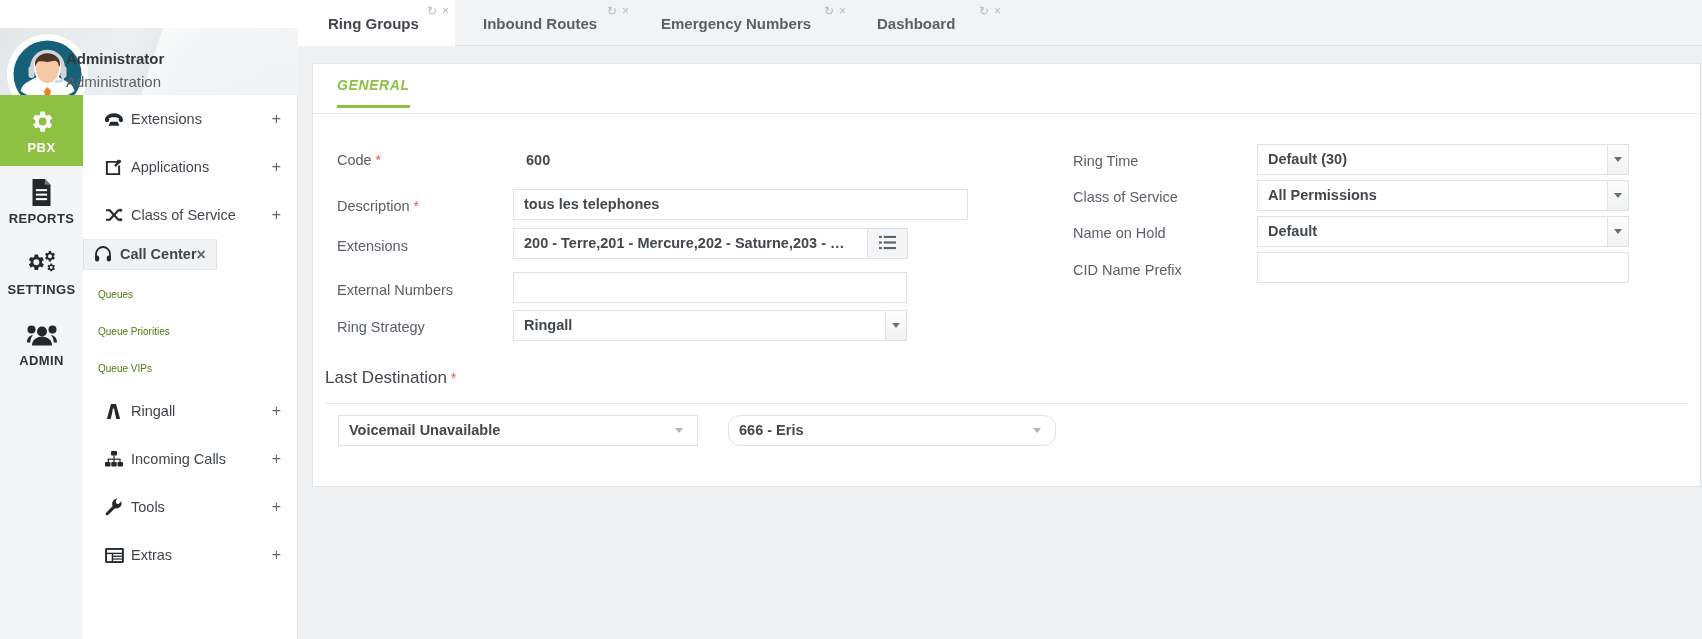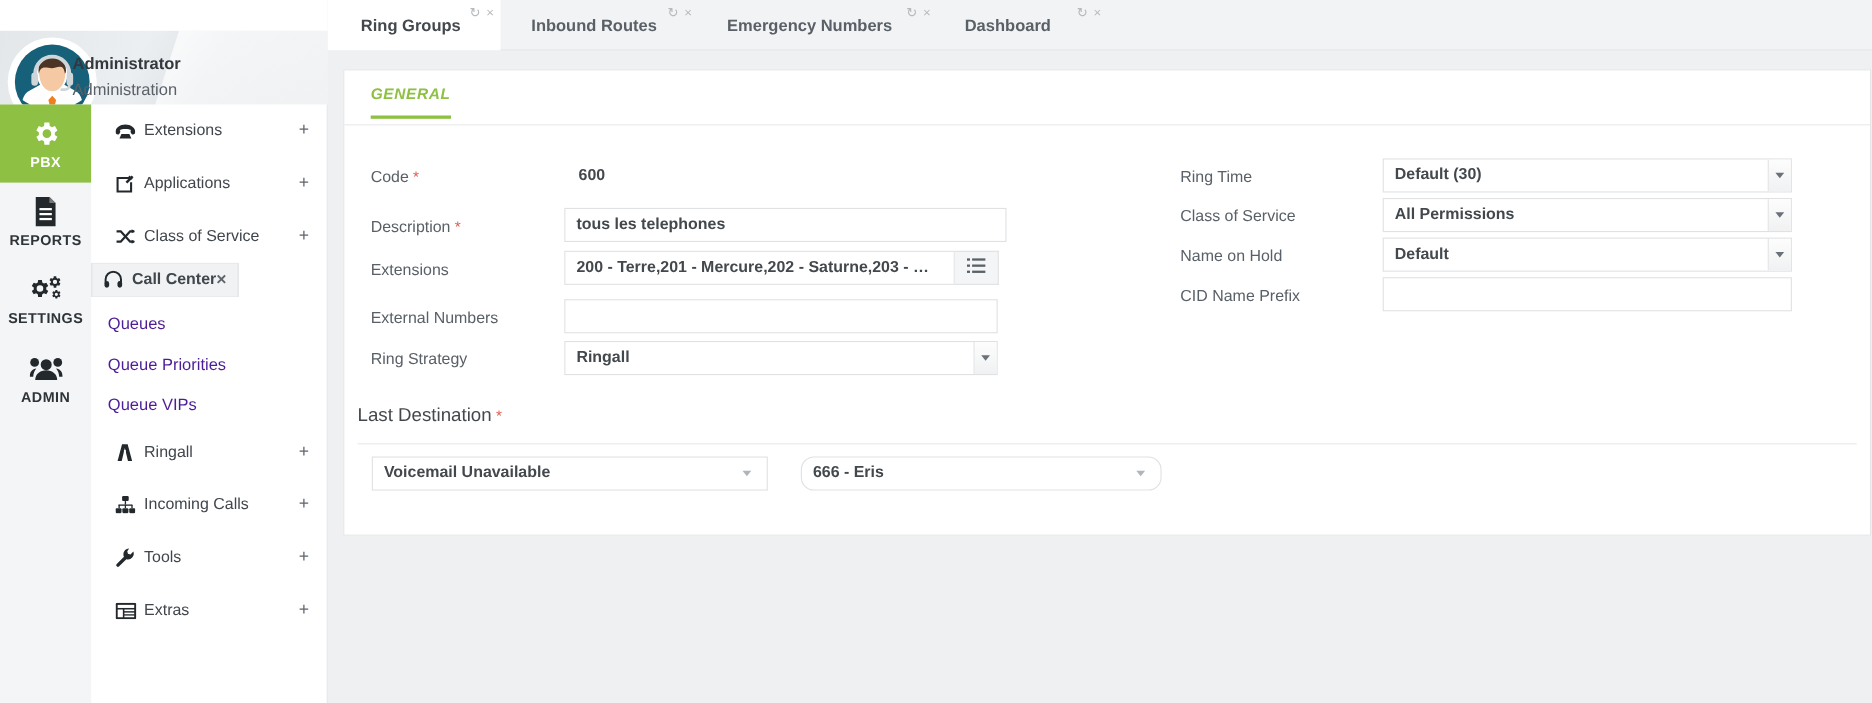--- a/index.html
+++ b/index.html
@@ -64,21 +64,21 @@
   .menu-row{
     position:relative;height:48px;display:flex;align-items:center;
     padding:0 16px 0 22px;box-sizing:border-box;cursor:pointer;
   }
   .menu-row.sel{background:#f1f2f3;border-top:1px solid #e8eaec;border-bottom:1px solid #e8eaec;}
   .menu-row .m-ico{width:26px;flex:0 0 26px;display:flex;align-items:center;color:#23282d;}
   .menu-row .m-lbl{flex:1;font-size:14.5px;color:#40464c;}
   .menu-row .m-act{font-size:16px;color:#5f666c;line-height:1;}
   .sub-row{
     height:37px;display:flex;align-items:center;padding-left:15px;box-sizing:border-box;
-    font-size:15px;color:#4c1d95;cursor:pointer;
+    font-size:10px;color:#4d7c0f;cursor:pointer;
   }
 
   
   .tabbar{
     position:absolute;left:298px;top:0;width:1404px;height:46px;
     background:#f2f3f4;border-bottom:1px solid #dfe1e3;box-sizing:border-box;
   }
   .tab{
     position:absolute;top:0;height:46px;box-sizing:border-box;
     display:flex;align-items:center;cursor:pointer;
@@ -402,21 +402,21 @@
       <div class="frm">
 
         <div class="lbl" style="left:24px;top:38px;">
           <span>Code</span><span class="req">&nbsp;*</span>
         </div>
         <div class="statictext" style="left:213px;top:38px;">600</div>
 
         <div class="lbl" style="left:24px;top:84px;">
           <span>Description</span><span class="req">&nbsp;*</span>
         </div>
-        <div class="inp" style="left:200px;top:75px;width:402px;" placeholder="">tous les telephones</div>
+        <div class="inp" style="left:200px;top:75px;width:455px;" placeholder="">tous les telephones</div>
 
         <div class="lbl" style="left:24px;top:124px;">Extensions</div>
         <div class="inp" style="left:200px;top:114px;width:355px;">200 - Terre,201 - Mercure,202 - Saturne,203 - …</div>
         <div class="iconbtn" style="left:555px;top:114px;">
           <span>
             <svg width="17" height="15" viewBox="0 0 18 15" fill="#5a6067">
               <rect x="0" y="0.5" width="3" height="2.2"></rect>
               <rect x="5" y="0.5" width="13" height="2.2"></rect>
               <rect x="0" y="6.4" width="3" height="2.2"></rect>
               <rect x="5" y="6.4" width="13" height="2.2"></rect>

